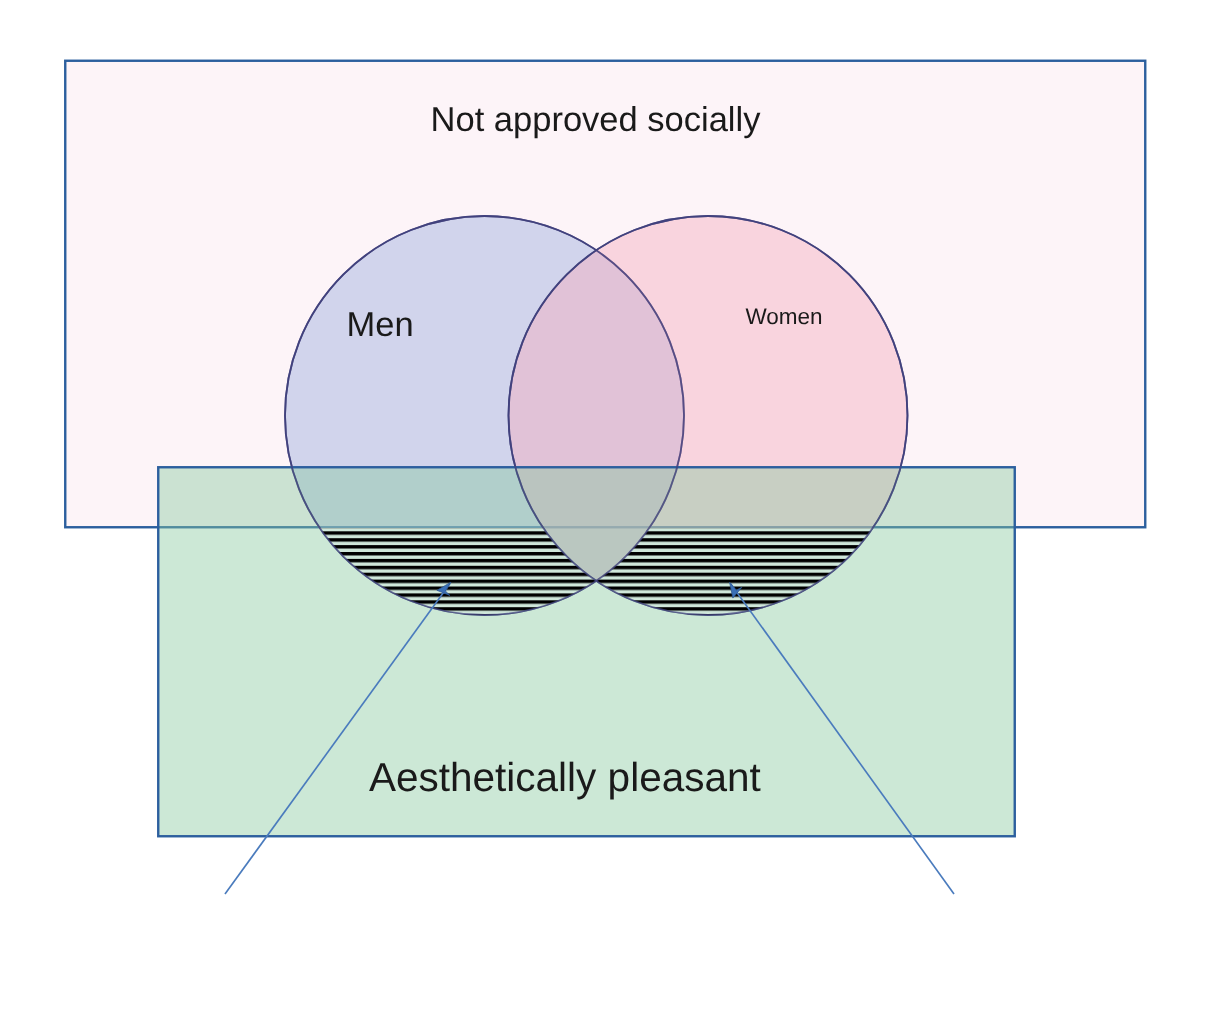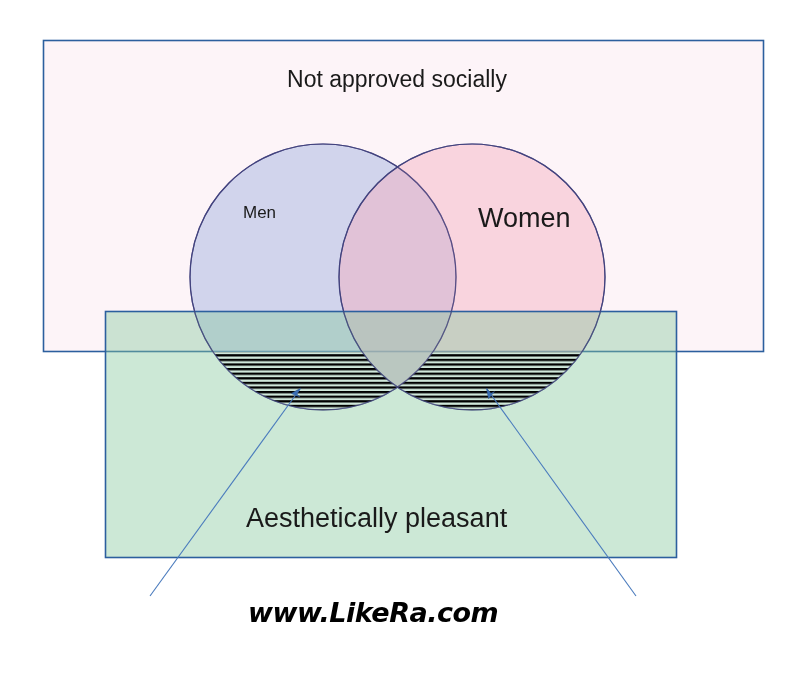--- a/index.html
+++ b/index.html
@@ -34,26 +34,26 @@
     font-weight: 400;
   }
   #label-not-approved {
     left: 0; top: 66px;
     width: 810px;
     text-align: center;
     font-size: 23px;
     transform: translateX(-8px);
   }
   #label-men {
-    left: 243px; top: 203px;
-    font-size: 17px;
+    left: 231px; top: 203px;
+    font-size: 23px;
   }
   #label-women {
-    left: 478px; top: 203px;
-    font-size: 27px;
+    left: 497px; top: 203px;
+    font-size: 15px;
   }
   #label-aesthetically {
     left: 246px; top: 503px;
     font-size: 27px;
   }
   #label-masculinity {
     left: 42px; top: 607px;
     font-size: 22px;
   }
   #label-femininity {
@@ -132,15 +132,14 @@
   <div class="dg-label" id="label-not-approved">Not approved socially</div>
 
   <div class="dg-label" id="label-men">Men</div>
 
   <div class="dg-label" id="label-women">Women</div>
 
   <div class="dg-label" id="label-aesthetically">Aesthetically pleasant</div>
 
 
 
-  <div class="dg-label" id="label-watermark">www.LikeRa.com</div>
 
 </div>
 
 </body></html>

